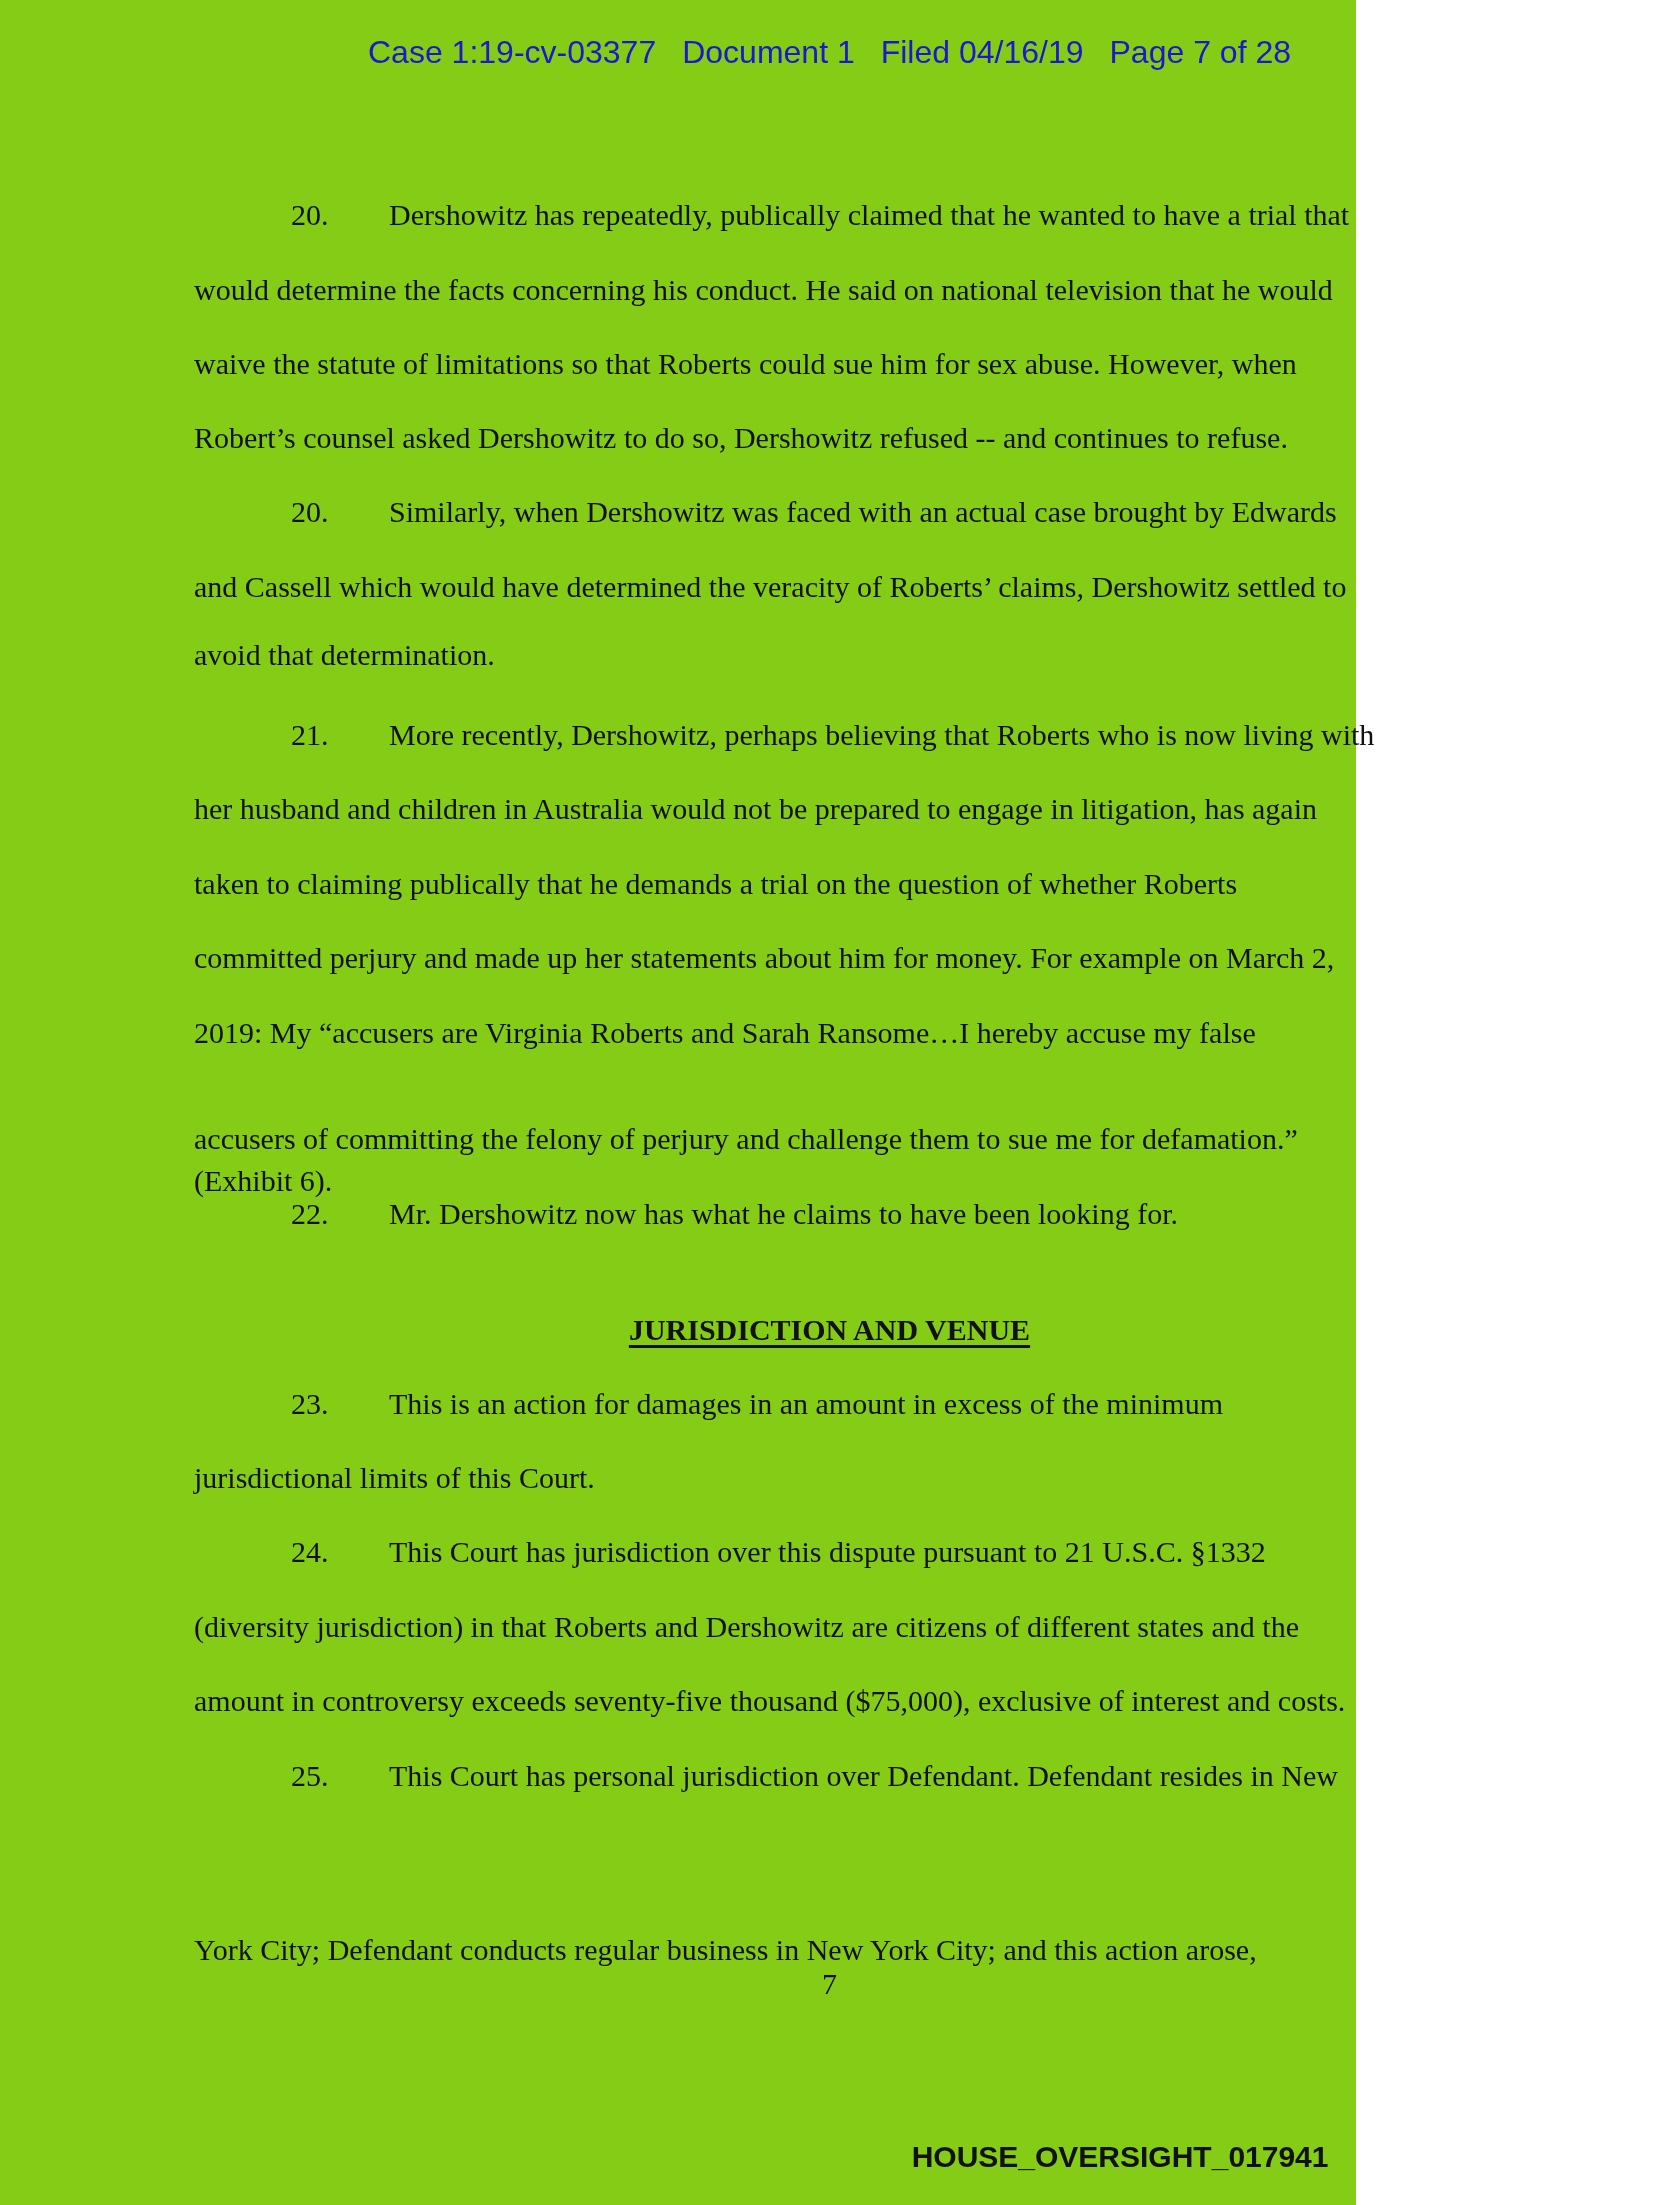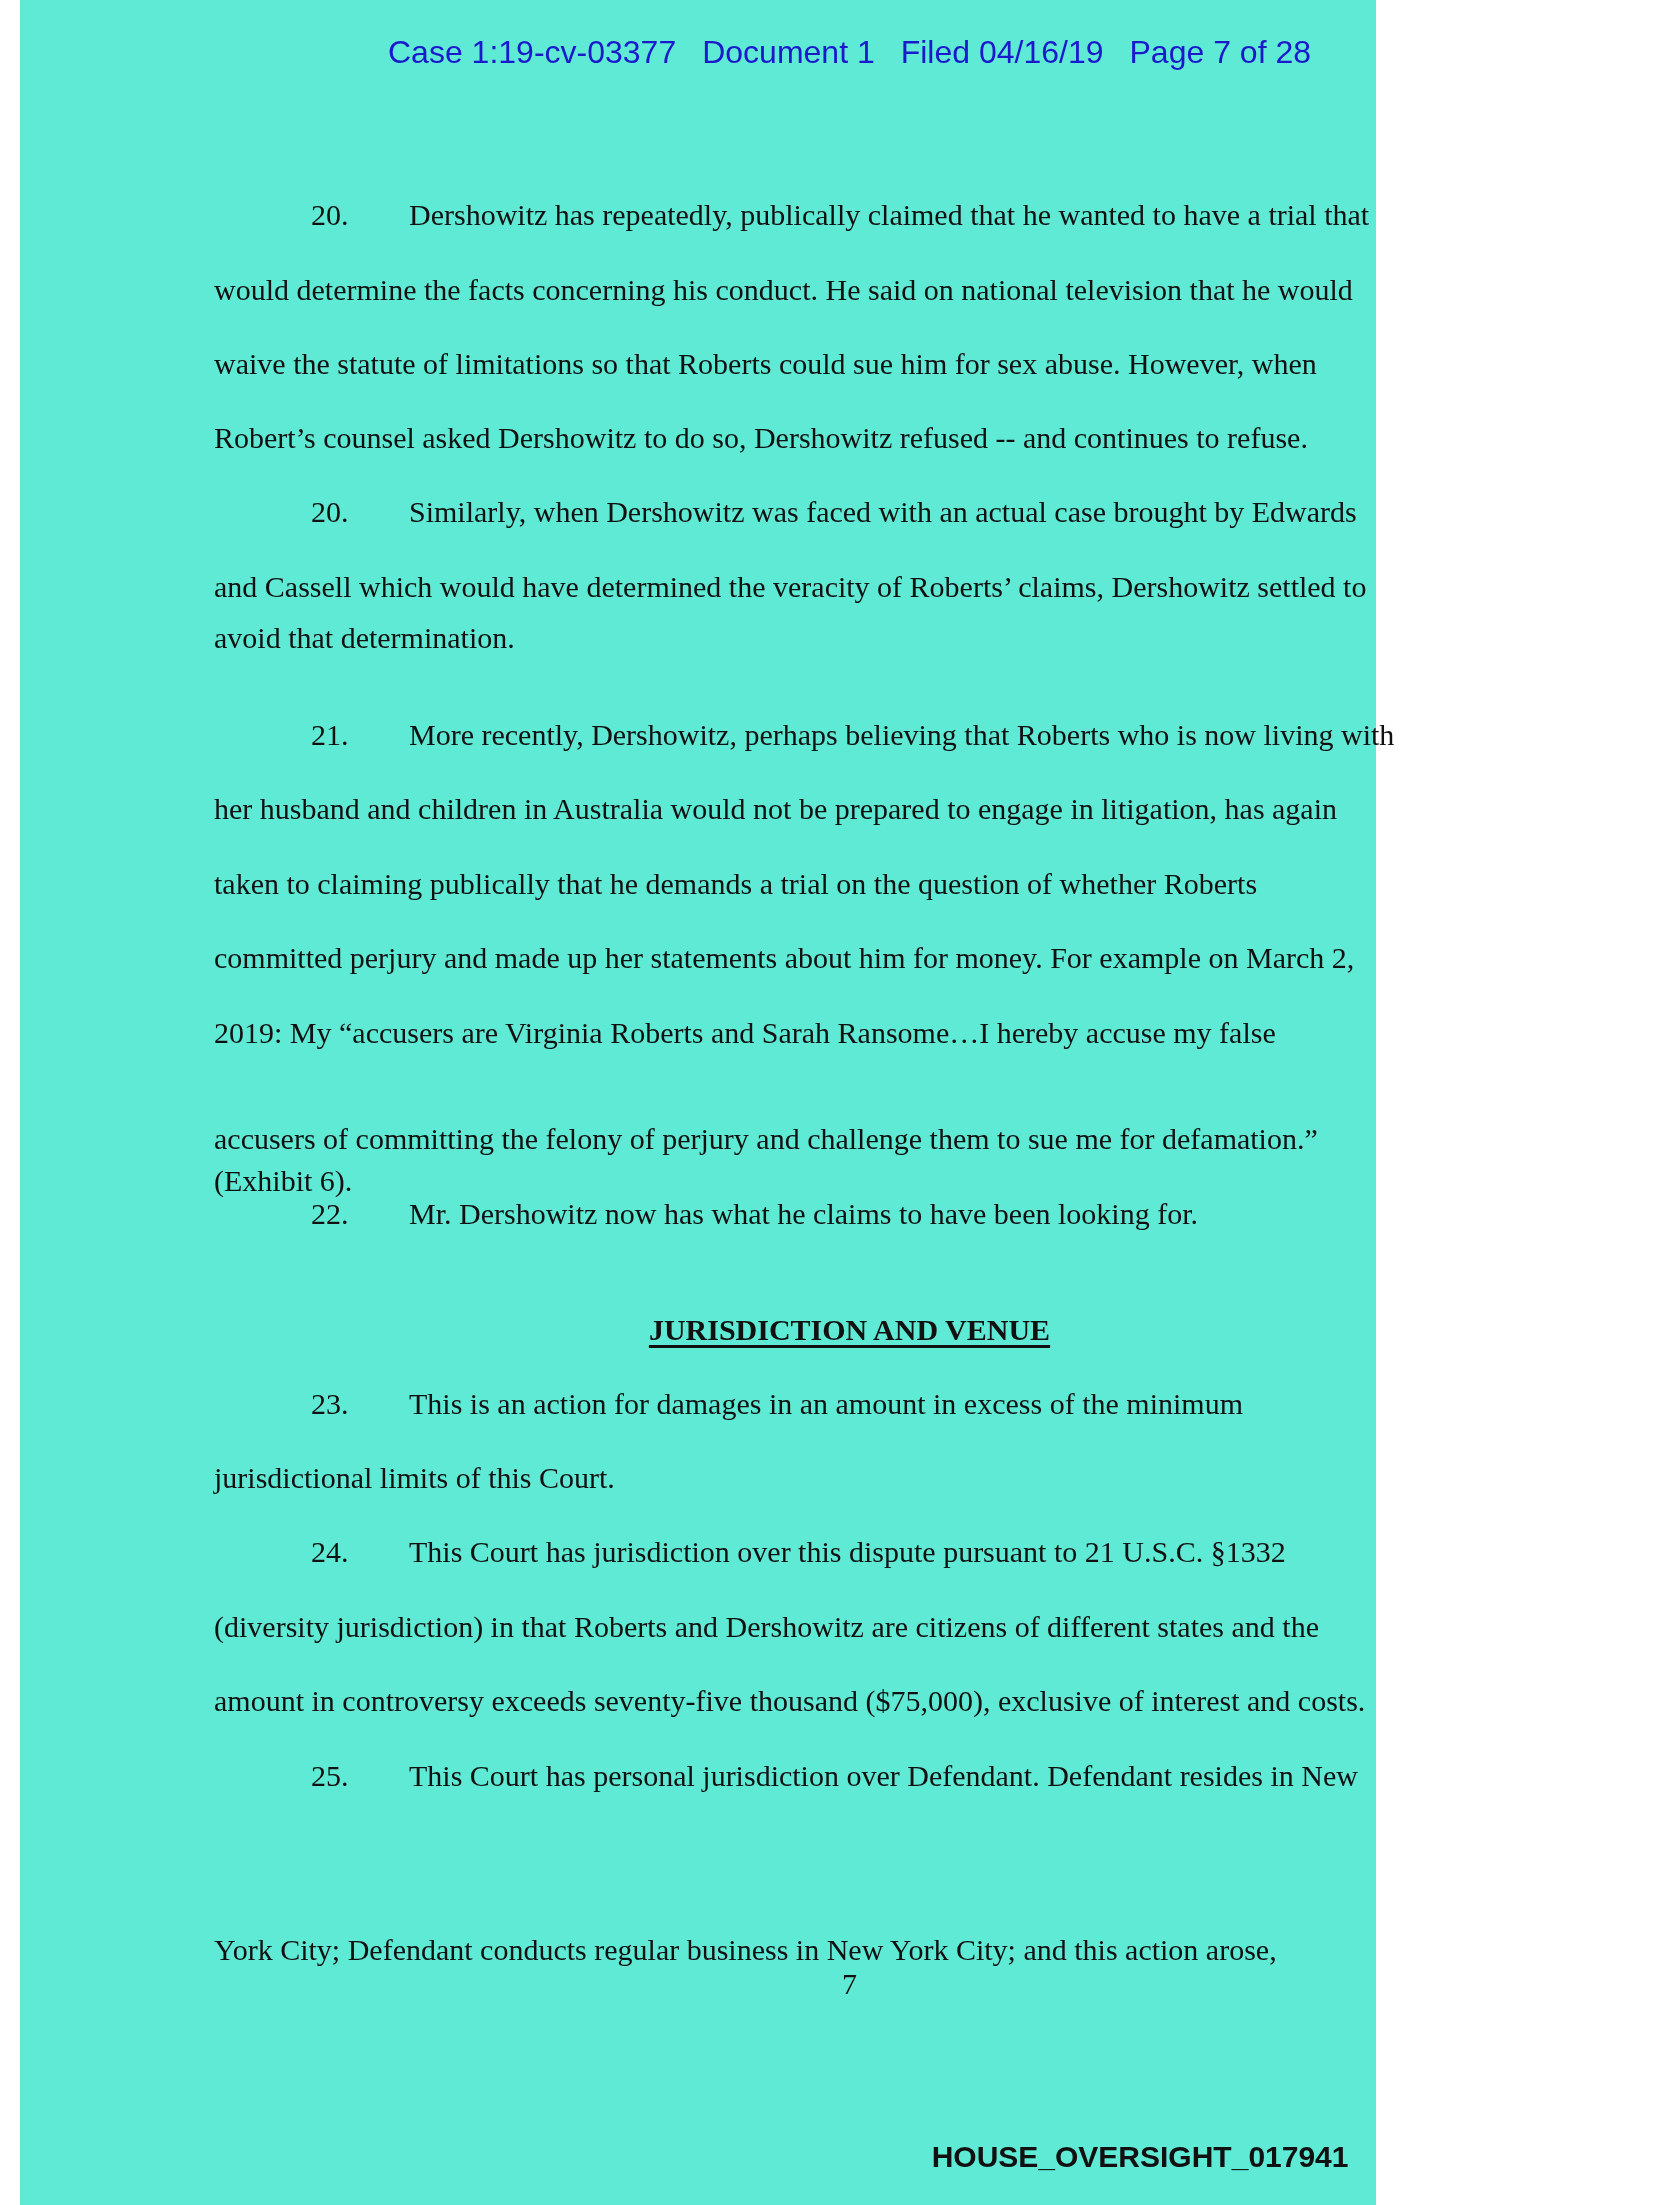--- a/index.html
+++ b/index.html
@@ -11,22 +11,21 @@
     width: 1669px;
     height: 2205px;
     position: relative;
     overflow: hidden;
   }
   .page {
     position: absolute;
     left: 0; top: 0;
     width: 1356px;
     height: 2205px;
-    background: #5eead4;
-    margin-left: 20px;
+    background: #84cc16;
   }
   .case-header {
     position: absolute;
     top: 34px;
     left: 0;
     width: 1659px;
     text-align: center;
     font-family: "Liberation Sans", sans-serif;
     font-size: 32px;
     color: #1a1acc;
@@ -101,21 +100,21 @@
 
   <div class="body-text" style="top:0;">
 
     <div class="line first" style="top:195px;"><span class="para-num">20.</span><span>Dershowitz has repeatedly, publically claimed that he wanted to have a trial that</span></div>
     <div class="line" style="top:270px;">would determine the facts concerning his conduct.  He said on national television that he would</div>
     <div class="line" style="top:344px;text-align:right;">waive the statute of limitations so that Roberts could sue him for sex abuse.  However, when</div>
     <div class="line" style="top:418px;">Robert’s counsel asked Dershowitz to do so, Dershowitz refused -- and continues to refuse.</div>
 
     <div class="line first" style="top:492px;"><span class="para-num">20.</span><span>Similarly, when Dershowitz was faced with an actual case brought by Edwards</span></div>
     <div class="line" style="top:567px;">and Cassell which would have determined the veracity of Roberts’ claims, Dershowitz settled to</div>
-    <div class="line" style="top:618px;">avoid that determination.</div>
+    <div class="line" style="top:635px;">avoid that determination.</div>
 
     <div class="line first" style="top:715px;"><span class="para-num">21.</span><span>More recently, Dershowitz, perhaps believing that Roberts who is now living with</span></div>
     <div class="line" style="top:789px;">her husband and children in Australia would not be prepared to engage in litigation, has again</div>
     <div class="line" style="top:864px;">taken to claiming publically that he demands a trial on the question of whether Roberts</div>
     <div class="line" style="top:938px;">committed perjury and made up her statements about him for money. For example on March 2,</div>
     <div class="line" style="top:1013px;">2019: My “accusers are Virginia Roberts and Sarah Ransome…I hereby accuse my false</div>
     <div class="line" style="top:1119px;text-align:center;">accusers of committing the felony of perjury and challenge them to sue me for defamation.”</div>
     <div class="line" style="top:1161px;">(Exhibit 6).</div>
 
     <div class="line first" style="top:1194px;"><span class="para-num">22.</span><span>Mr. Dershowitz now has what he claims to have been looking for.</span></div>

